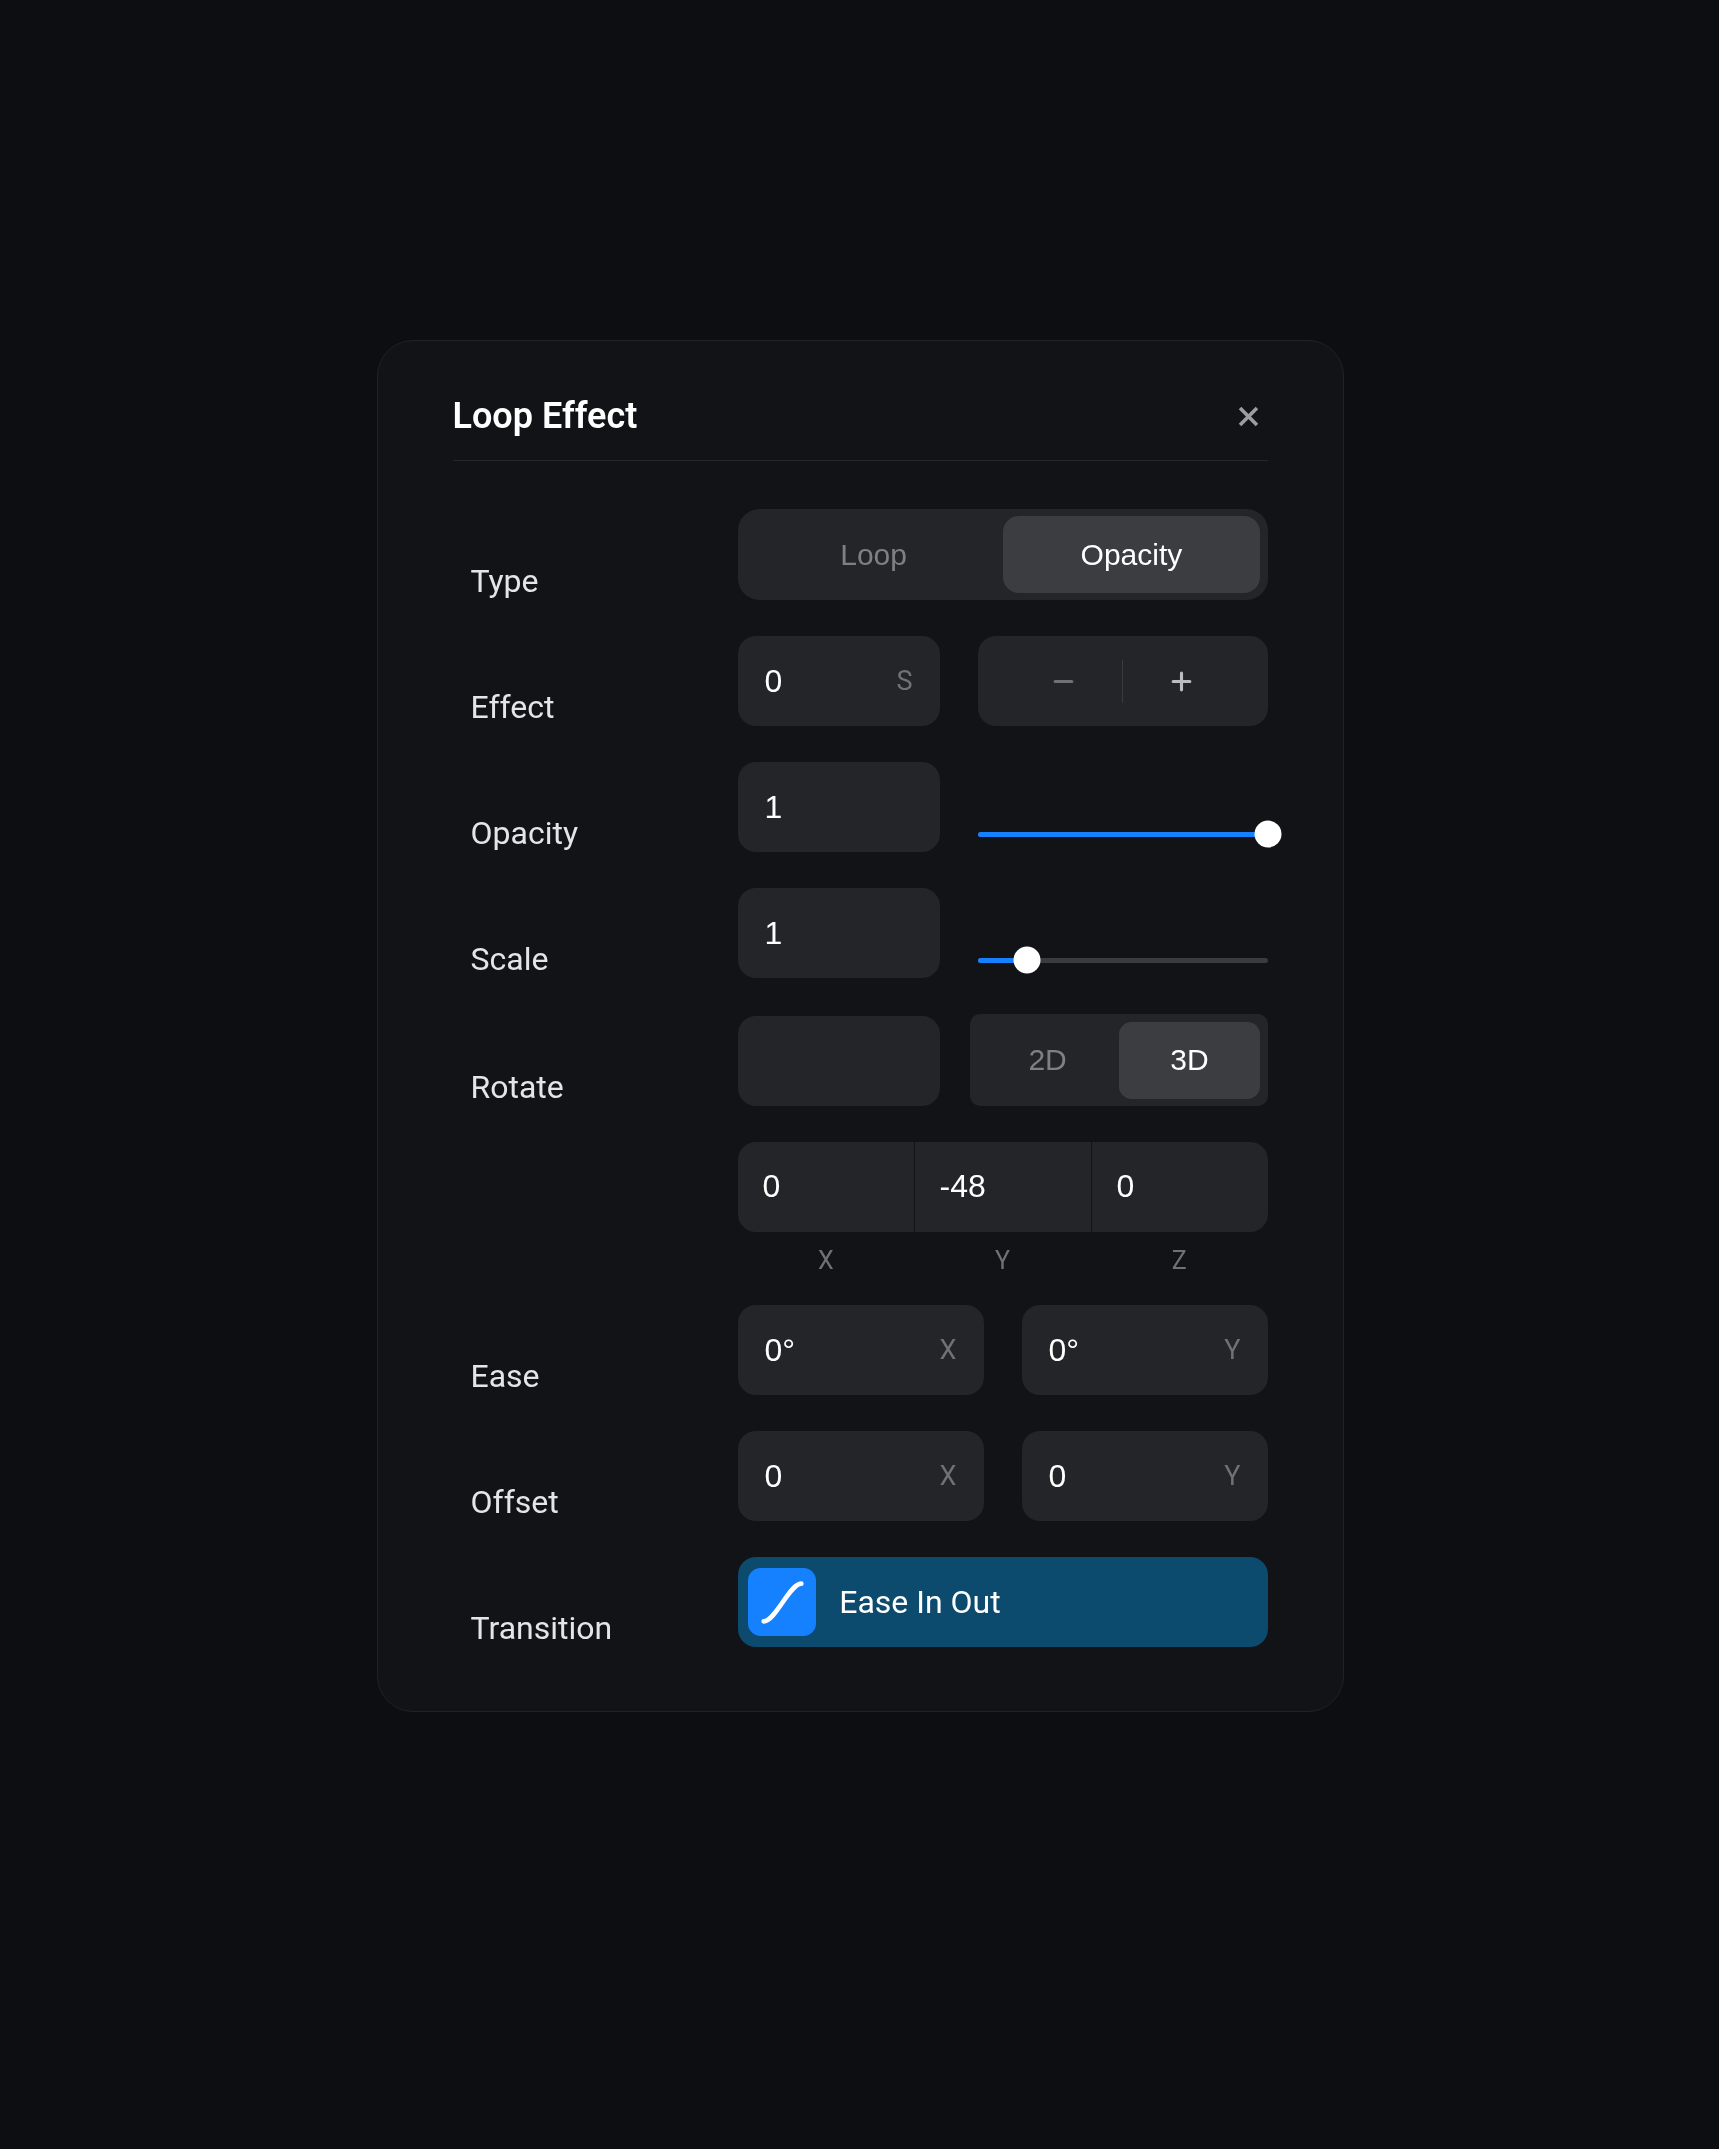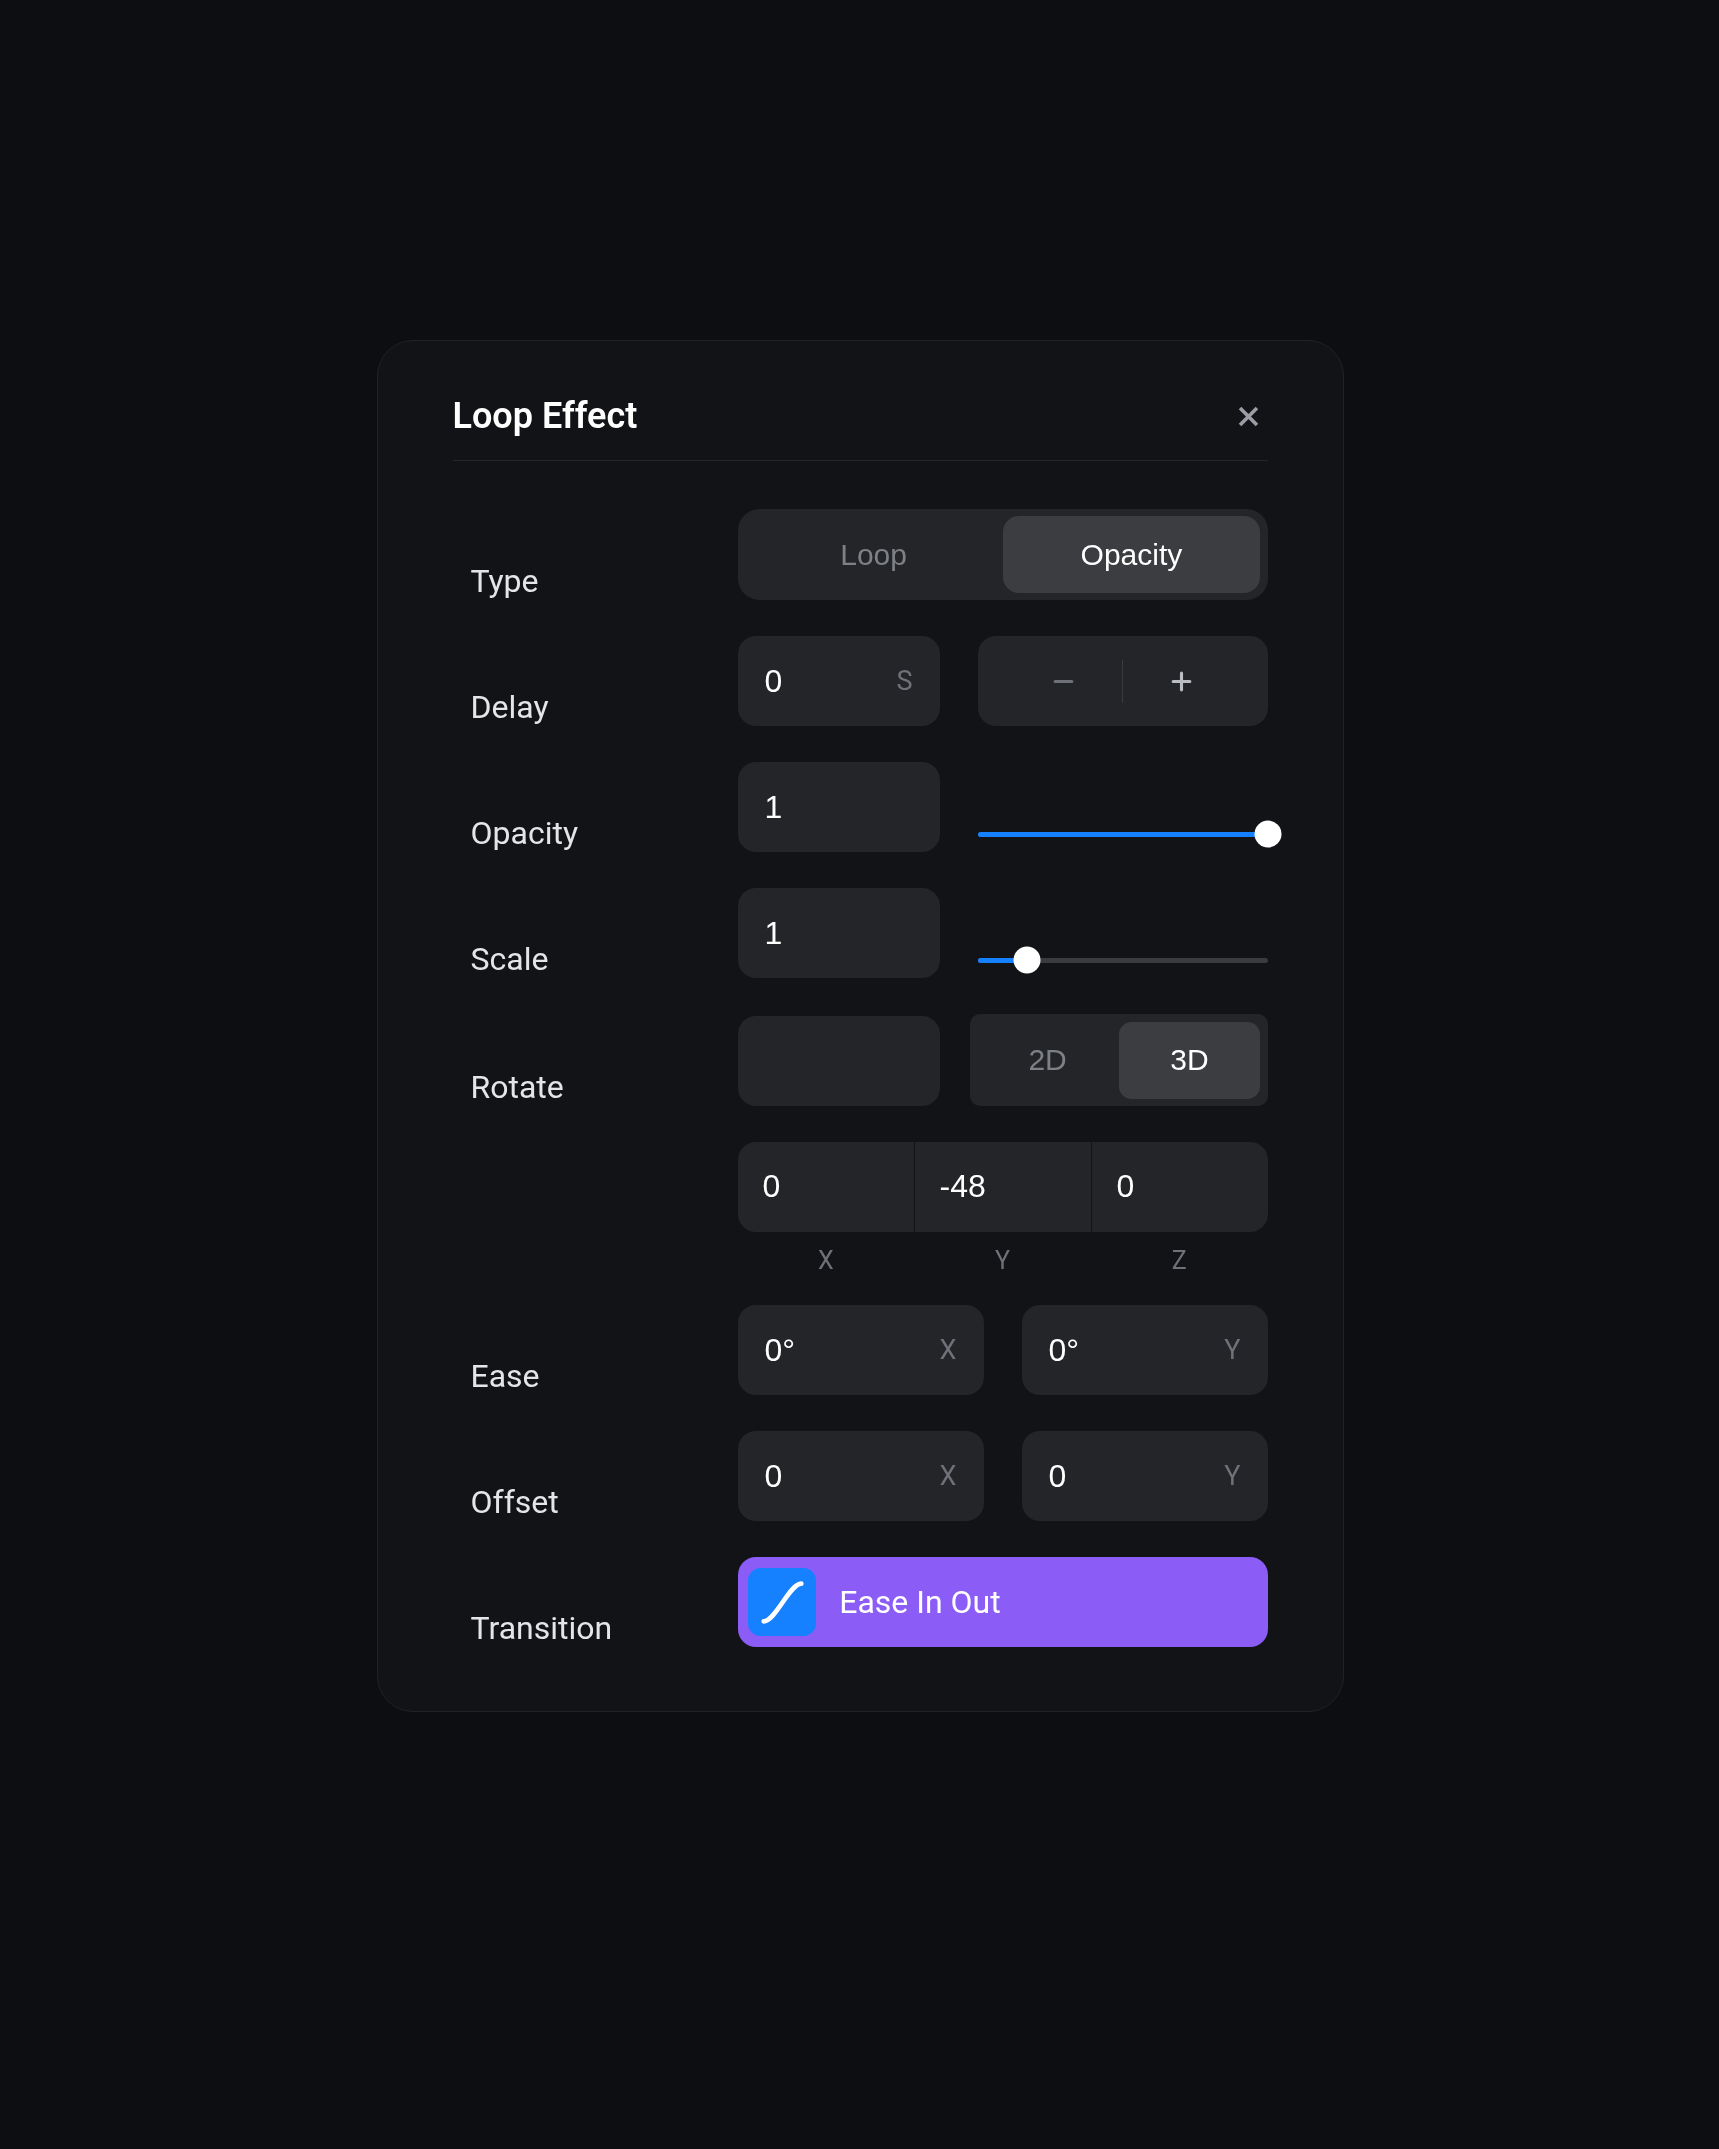--- a/index.html
+++ b/index.html
@@ -244,21 +244,21 @@
   background: none;
   border: none;
   outline: none;
   width: 100%;
 }
 .pair-suffix {
   color: #6e7177;
   font-size: 27px;
 }
 .trans-box {
-  background: #8b5cf6;
+  background: #0c4a6e;
   border-radius: 18px;
   height: 90px;
   display: flex;
   align-items: center;
   padding: 10.7px;
   flex: 1;
   gap: 23px;
 }
 .trans-icon {
   width: 68px;
@@ -289,21 +289,21 @@
 
   <div class="row">
     <div class="label">Type</div>
     <div class="seg-group">
       <button class="seg-btn">Loop</button>
       <button class="seg-btn active">Opacity</button>
     </div>
   </div>
 
   <div class="row">
-    <div class="label">Delay</div>
+    <div class="label">Effect</div>
     <div class="input-box">
       <input class="input-val" value="0" style="">
       <span class="input-suffix">S</span>
     </div>
     <div class="stepper">
       <button class="stepper-btn">
         <svg width="25" height="25" viewBox="0 0 24 24">
             <path d="M4 12 H20" stroke="#6e7177" stroke-width="3" stroke-linecap="round"></path>
           </svg>
       </button>

